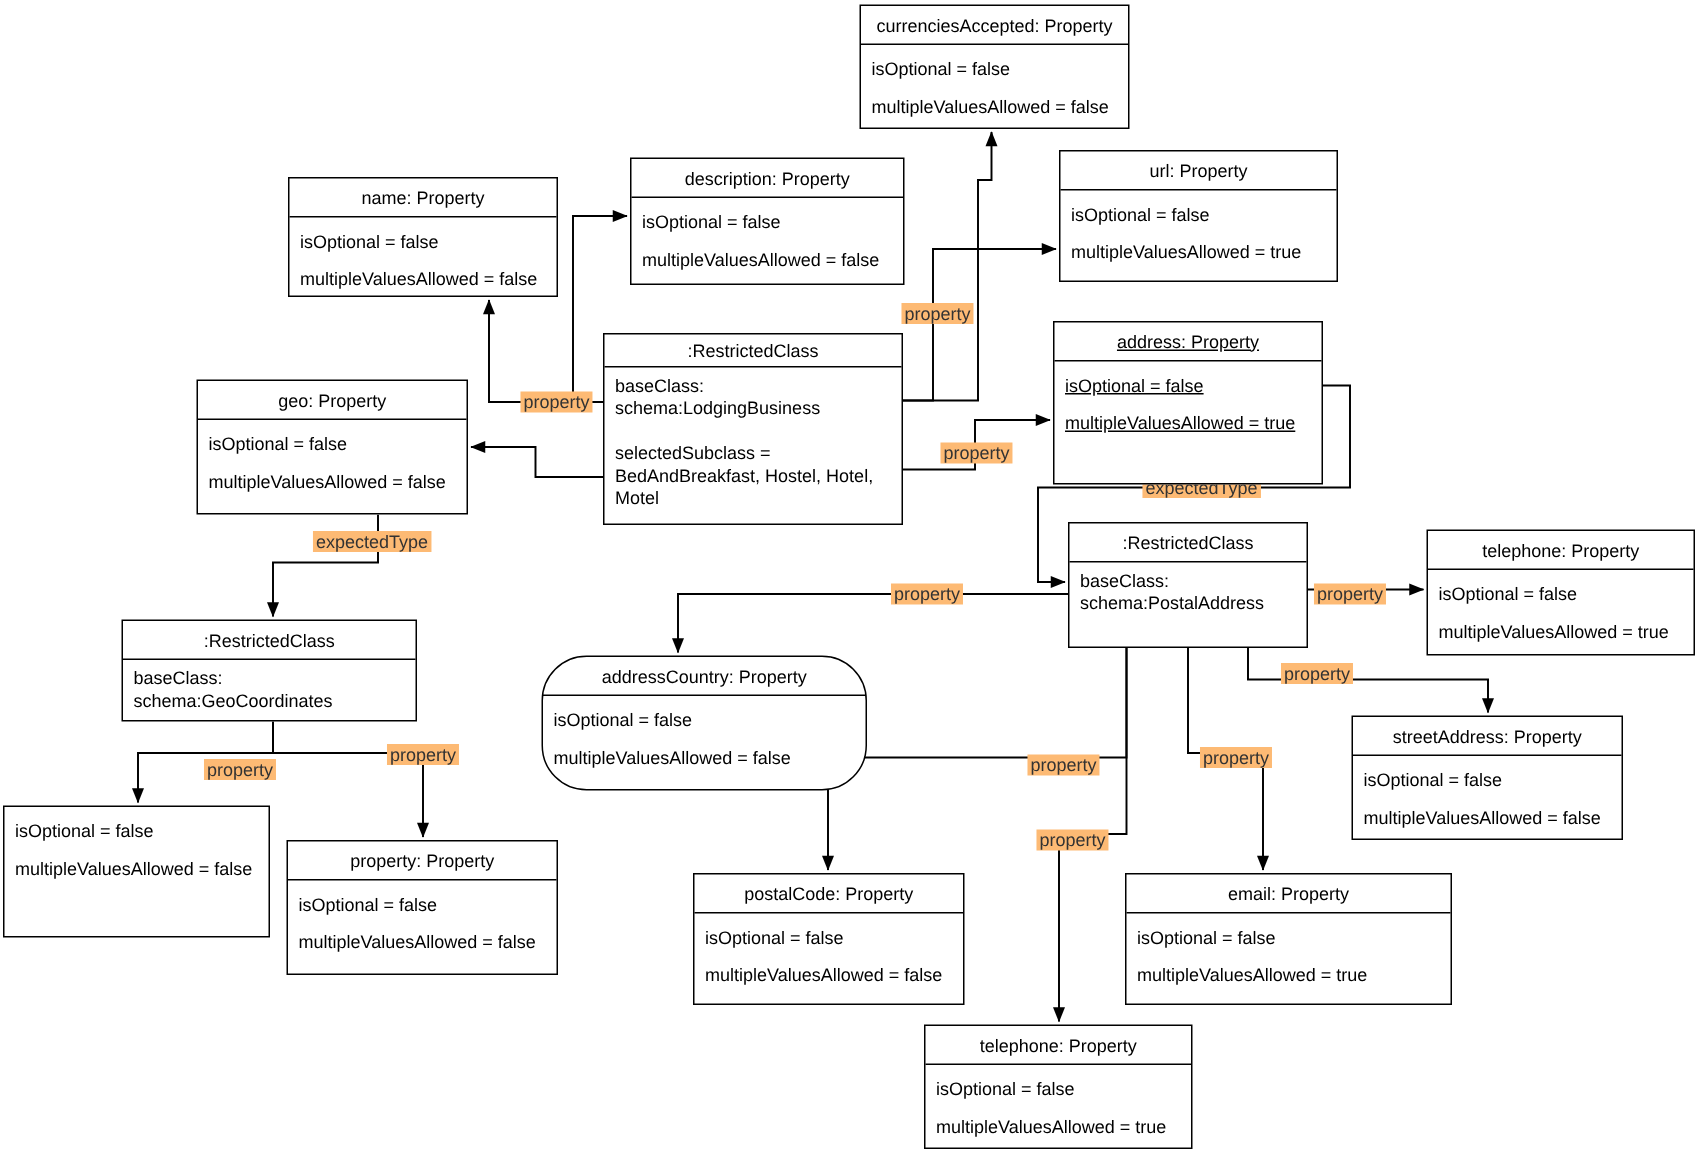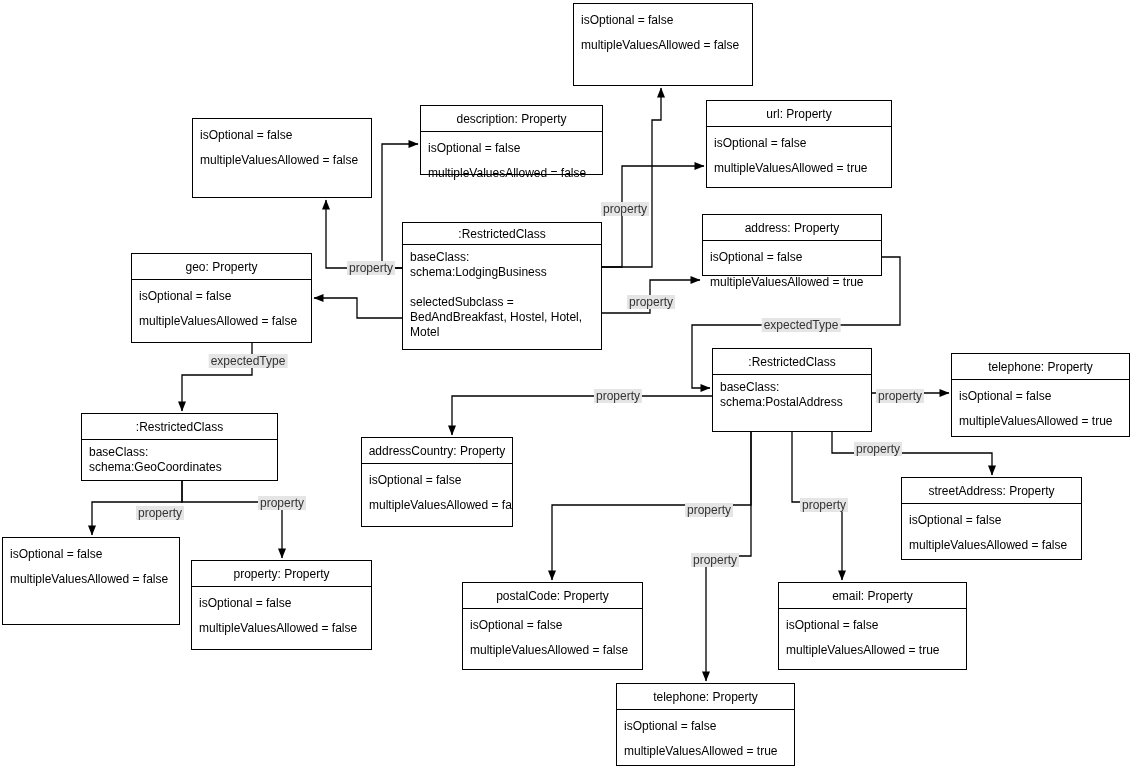--- a/index.html
+++ b/index.html
@@ -14,21 +14,21 @@
     height:25px;display:flex;align-items:center;justify-content:center;
     border-bottom:1.4px solid #000000;white-space:nowrap;overflow:hidden;
   }
   .node-title.small{height:21px;}
   .attrs{padding-top:3px;}
   .attr{height:25px;display:flex;align-items:center;padding:0 7px;white-space:nowrap;overflow:hidden;}
   .body{padding:5px 7px;white-space:pre-line;line-height:15px;}
   svg#edges{position:absolute;left:0;top:0;pointer-events:none;}
   svg#edges path{pointer-events:stroke;}
   .edge-label{
-    position:absolute;transform:translate(-50%,-50%);background:#e5e5e5;
+    position:absolute;transform:translate(-50%,-50%);background:#fdba74;
     padding:0 2px;white-space:nowrap;line-height:14px;color:#333;
   }
 </style>
 </head>
 <body>
 
 <div id="canvas">
 
   <svg id="edges" width="1133" height="768" viewBox="0 0 1133 768">
     <defs>
@@ -64,34 +64,36 @@
   <div class="edge-label" style="left:160px;top:513px;">property</div>
   <div class="edge-label" style="left:282px;top:503px;">property</div>
   <div class="edge-label" style="left:618px;top:396px;">property</div>
   <div class="edge-label" style="left:900px;top:396px;">property</div>
   <div class="edge-label" style="left:878px;top:449px;">property</div>
   <div class="edge-label" style="left:709px;top:510px;">property</div>
   <div class="edge-label" style="left:824px;top:505px;">property</div>
   <div class="edge-label" style="left:715px;top:560px;">property</div>
 
   <div class="node" style="left:573px;top:3px;width:180px;height:83px;">
+    <div class="node-title">currenciesAccepted: Property</div>
     <div class="attrs">
         <div class="attr">isOptional = false</div>
     <div class="attr">multipleValuesAllowed = false</div>
       </div>
   </div>
 
   <div class="node" style="left:192px;top:118px;width:180px;height:80px;">
-    <div class="attrs">
-        <div class="attr">isOptional = false</div>
-    <div class="attr">multipleValuesAllowed = false</div>
-      </div>
-  </div>
-
-  <div class="node" style="left:420px;top:105px;width:183px;height:70px;">
+    <div class="node-title">name: Property</div>
+    <div class="attrs">
+        <div class="attr">isOptional = false</div>
+    <div class="attr">multipleValuesAllowed = false</div>
+      </div>
+  </div>
+
+  <div class="node" style="left:420px;top:105px;width:183px;height:85px;">
     <div class="node-title">description: Property</div>
     <div class="attrs">
         <div class="attr">isOptional = false</div>
     <div class="attr">multipleValuesAllowed = false</div>
       </div>
   </div>
 
   <div class="node" style="left:706px;top:100px;width:186px;height:88px;">
     <div class="node-title">url: Property</div>
     <div class="attrs">
@@ -103,21 +105,21 @@
   <div class="node" style="left:402px;top:222px;width:200px;height:128px;">
     <div class="node-title small">:RestrictedClass</div>
     <div class="body">baseClass:
 schema:LodgingBusiness
 
 selectedSubclass =
 BedAndBreakfast, Hostel, Hotel,
 Motel</div>
   </div>
 
-  <div class="node" style="left:702px;top:214px;width:180px;height:62px;">
+  <div class="node" style="left:702px;top:214px;width:180px;height:109px;text-decoration:underline;">
     <div class="node-title">address: Property</div>
     <div class="attrs">
         <div class="attr">isOptional = false</div>
     <div class="attr">multipleValuesAllowed = true</div>
       </div>
   </div>
 
   <div class="node" style="left:131px;top:253px;width:181px;height:90px;">
     <div class="node-title">geo: Property</div>
     <div class="attrs">
@@ -147,21 +149,21 @@
   </div>
 
   <div class="node" style="left:901px;top:477px;width:181px;height:83px;">
     <div class="node-title">streetAddress: Property</div>
     <div class="attrs">
         <div class="attr">isOptional = false</div>
     <div class="attr">multipleValuesAllowed = false</div>
       </div>
   </div>
 
-  <div class="node" style="left:361px;top:437px;width:152px;height:90px;">
+  <div class="node" style="left:361px;top:437px;width:217px;height:90px;border-radius:30px;">
     <div class="node-title">addressCountry: Property</div>
     <div class="attrs">
         <div class="attr">isOptional = false</div>
     <div class="attr">multipleValuesAllowed = false</div>
       </div>
   </div>
 
   <div class="node" style="left:2px;top:537px;width:178px;height:88px;">
     <div class="attrs">
         <div class="attr">isOptional = false</div>
@@ -178,21 +180,21 @@
   </div>
 
   <div class="node" style="left:462px;top:582px;width:181px;height:88px;">
     <div class="node-title">postalCode: Property</div>
     <div class="attrs">
         <div class="attr">isOptional = false</div>
     <div class="attr">multipleValuesAllowed = false</div>
       </div>
   </div>
 
-  <div class="node" style="left:750px;top:582px;width:189px;height:88px;margin-left:28px;">
+  <div class="node" style="left:750px;top:582px;width:218px;height:88px;">
     <div class="node-title">email: Property</div>
     <div class="attrs">
         <div class="attr">isOptional = false</div>
     <div class="attr">multipleValuesAllowed = true</div>
       </div>
   </div>
 
   <div class="node" style="left:616px;top:683px;width:179px;height:83px;">
     <div class="node-title">telephone: Property</div>
     <div class="attrs">

